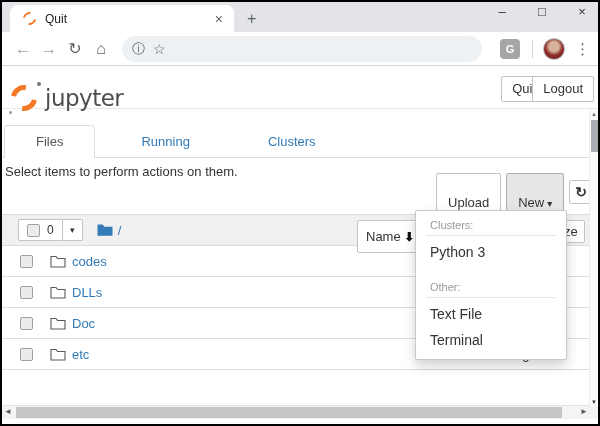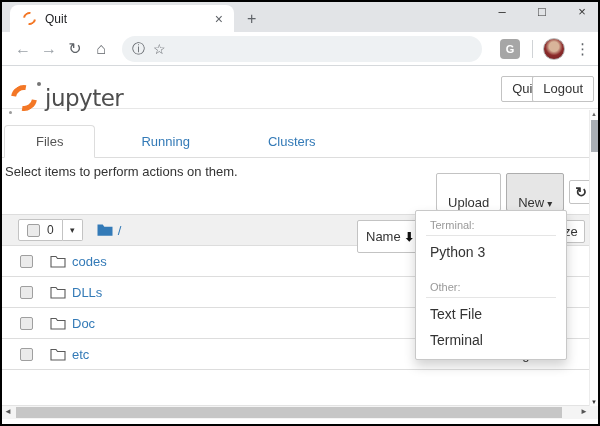--- a/index.html
+++ b/index.html
@@ -254,21 +254,21 @@
             <svg width="16" height="13" viewBox="0 0 16 13">
               <path d="M1 1.5 h5 l1.5 2 H15 v8.5 H1 z" fill="none" stroke="#5a5a5a" stroke-width="1.1"></path>
             </svg>
           </span>
           <a class="file-link" href="#">etc</a>
           <span class="f-modified">5 months ago</span>
         </div>
       </div>
 
     <div class="dropdown" id="new-menu">
-        <div class="dd-header">Terminal:</div>
+        <div class="dd-header">Clusters:</div>
         <hr class="dd-hr">
         <div class="dd-item">Python 3</div>
         <div class="dd-gap"></div>
         <div class="dd-header">Other:</div>
         <hr class="dd-hr">
         <div class="dd-item">Text File</div>
         <div class="dd-item">Terminal</div>
       </div>
 
     <div class="vscroll">

